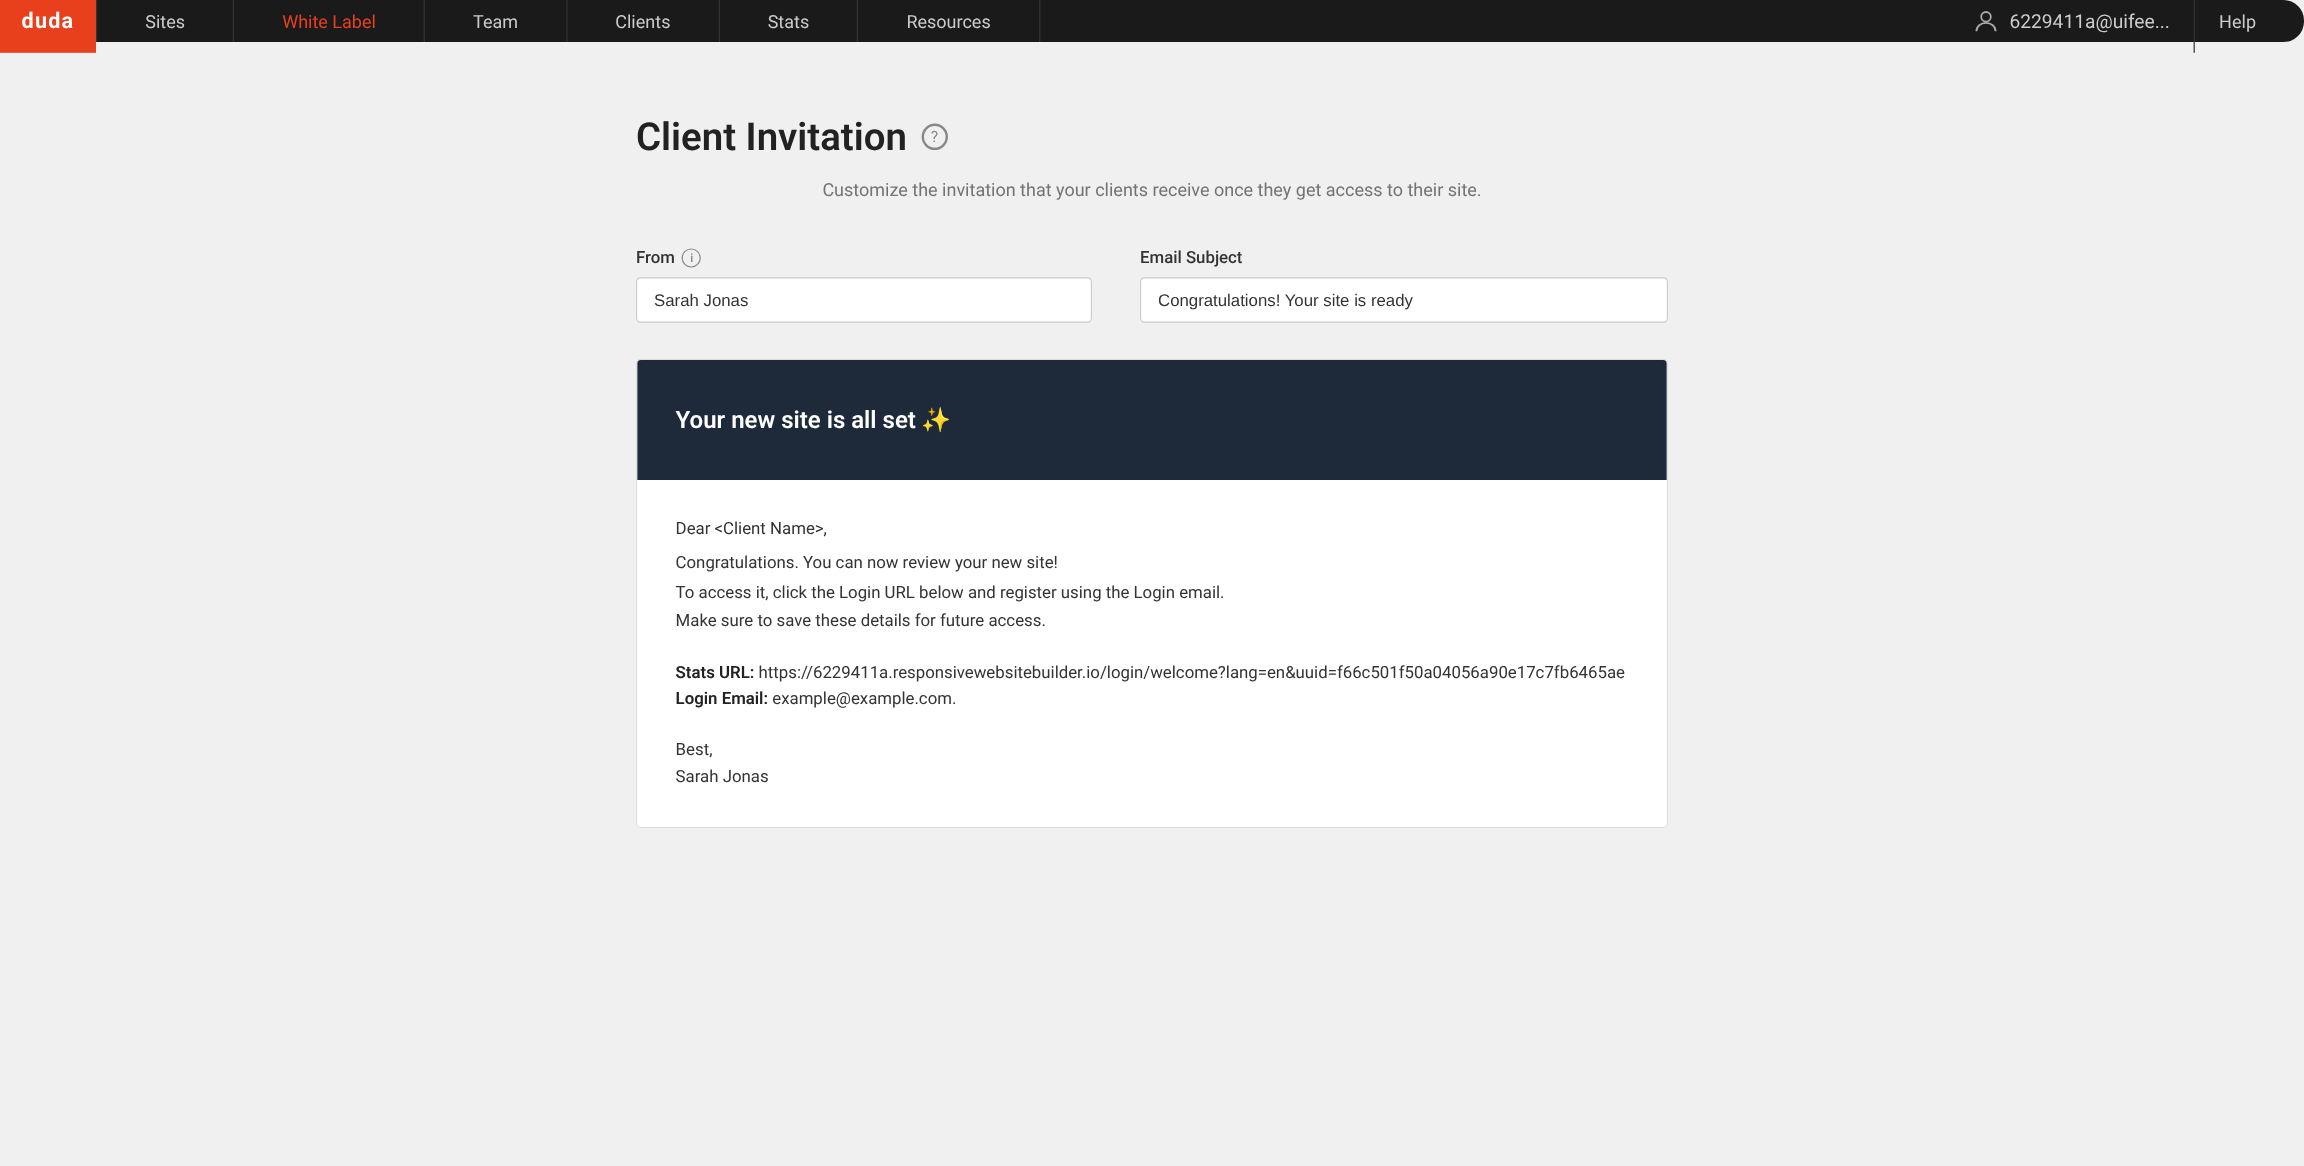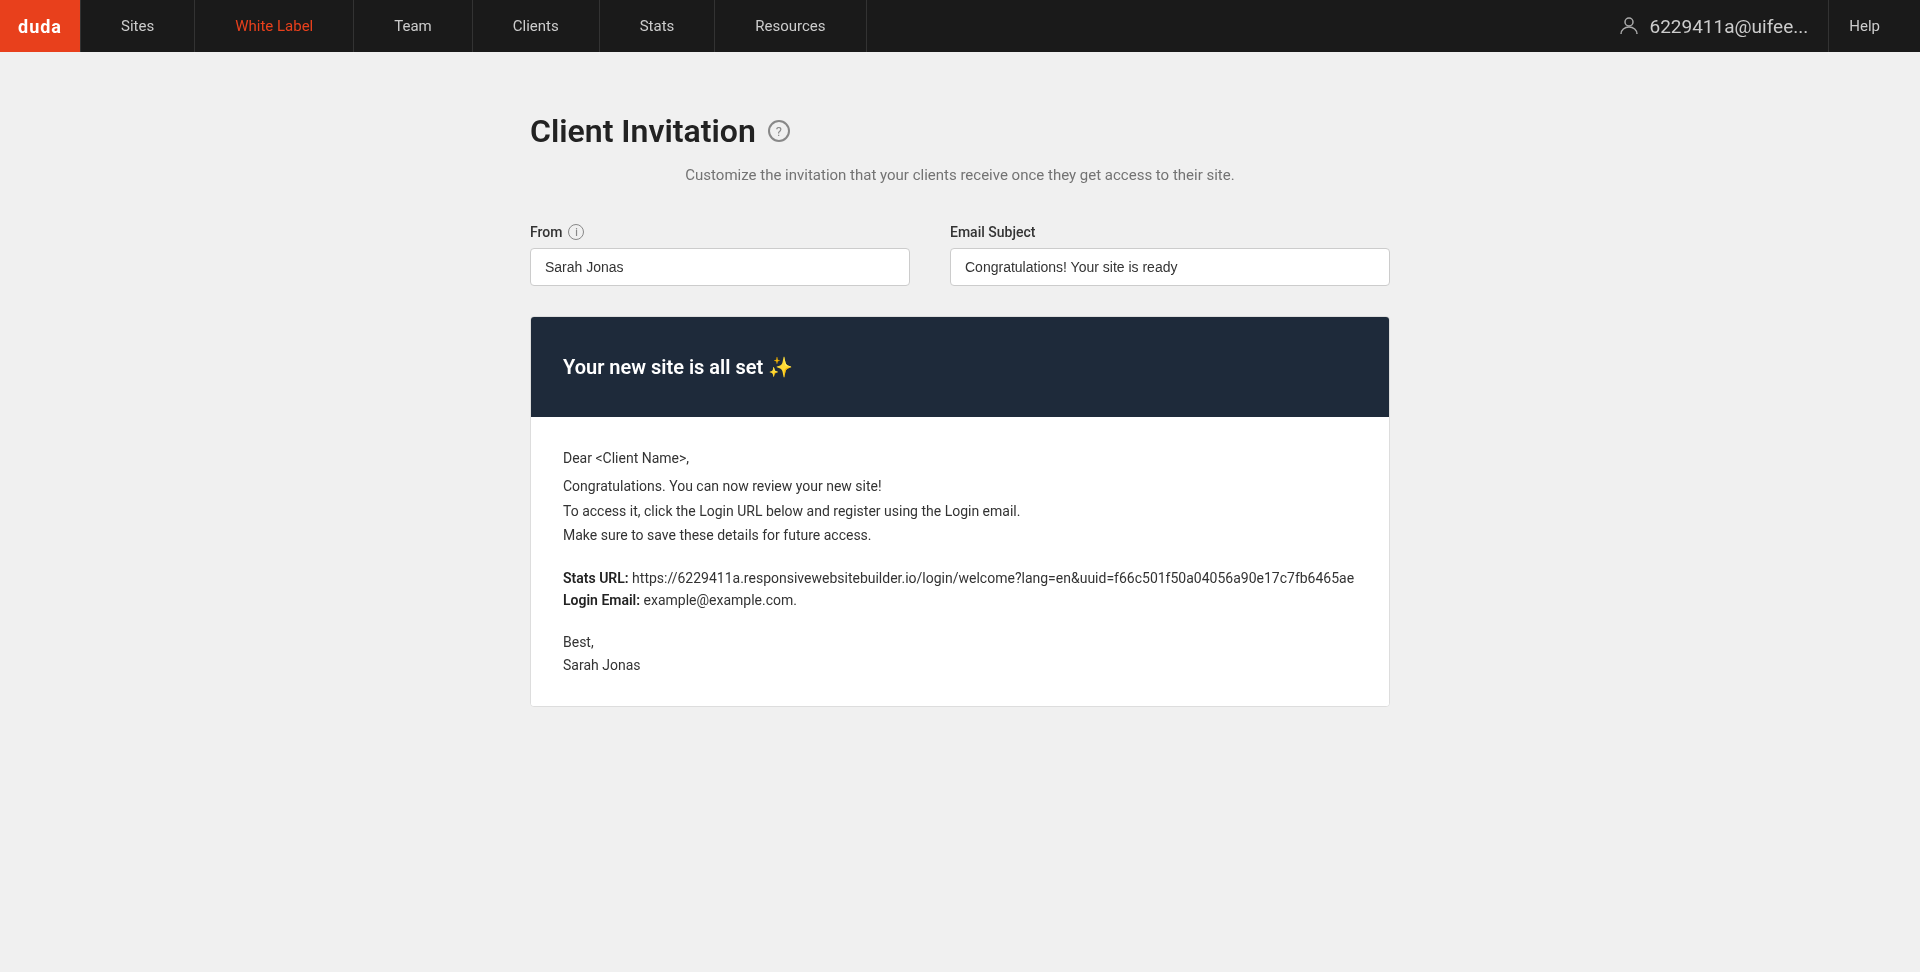--- a/index.html
+++ b/index.html
@@ -11,24 +11,25 @@
     body {
       font-family: -apple-system, BlinkMacSystemFont, 'Segoe UI', Roboto, sans-serif;
       background-color: #f0f0f0;
       min-height: 972px;
       width: 1920px;
     }
 
     
     nav {
       background-color: #1a1a1a;
-      height: 52px;
+      height: 35px;
       display: flex;
       align-items: center;
       width: 100%;
+      border-radius: 17px;
     }
 
     .nav-logo {
       width: 80px;
       height: 52px;
       background-color: #e8401c;
       display: flex;
       align-items: center;
       justify-content: center;
       flex-shrink: 0;
@@ -74,21 +75,21 @@
       margin-left: auto;
       padding-right: 20px;
       gap: 20px;
     }
 
     .nav-user {
       display: flex;
       align-items: center;
       gap: 8px;
       color: #cccccc;
-      font-size: 19px;
+      font-size: 16px;
       cursor: pointer;
     }
 
     .nav-user-icon {
       width: 24px;
       height: 24px;
       color: #aaa;
     }
 
     .nav-help {

